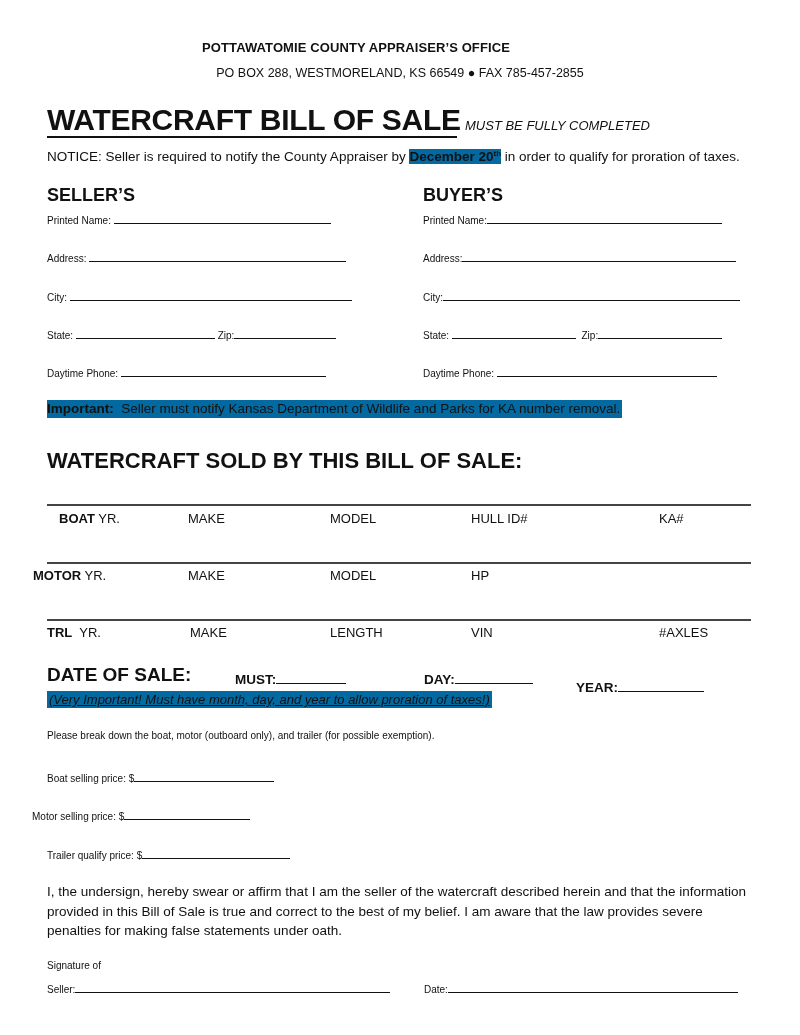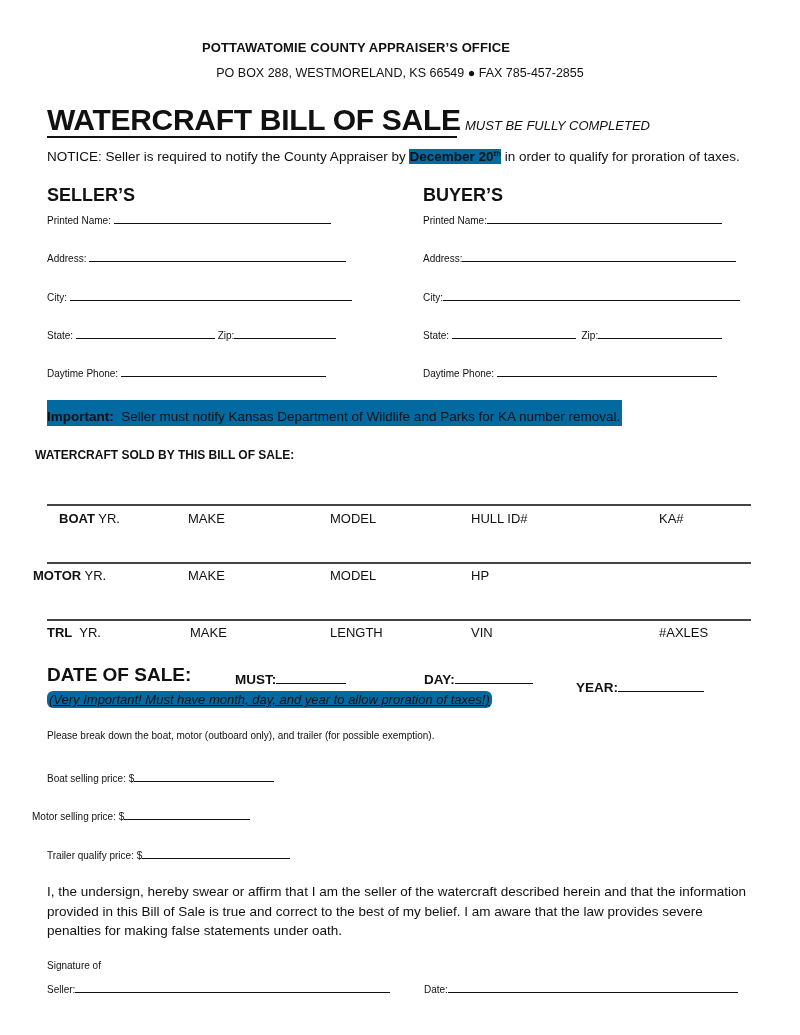--- a/index.html
+++ b/index.html
@@ -13,27 +13,27 @@
   .address { left: 0; width: 800px; text-align: center; top: 66px; font-size: 12.5px; }
   .title { left: 47px; top: 103px; font-size: 30px; font-weight: bold; letter-spacing: -0.3px; line-height: 34px; }
   .title-under { left: 47px; top: 136px; width: 410px; height: 2px; background: #111; }
   .subtitle { left: 465px; top: 118px; font-size: 13px; font-style: italic; }
   .notice { left: 47px; top: 143px; width: 710px; white-space: normal; line-height: 19px; font-size: 13.5px; }
   .hl { background: #0369a1; }
   .notice b sup { font-size: 8px; }
   .sec-head { font-size: 18px; font-weight: bold; top: 185px; }
   .field { font-size: 10px; }
   .line { display: inline-block; border-bottom: 1px solid #111; height: 13px; vertical-align: baseline; }
-  .important { left: 47px; top: 400px; font-size: 13.5px; padding: 9px 2px 2px 0; }
-  .wc-head { left: 35px; top: 448px; font-size: 12px; font-weight: bold; }
+  .important { left: 47px; top: 400px; font-size: 13.5px; padding: 1px 2px 2px 0; }
+  .wc-head { left: 47px; top: 448px; font-size: 22px; font-weight: bold; }
   .rule { left: 47px; width: 704px; height: 2px; background: #444; }
   .rowlbl { font-size: 13px; }
   .date-head { left: 47px; top: 664px; font-size: 19px; font-weight: bold; }
   .date-field { font-size: 13.5px; font-weight: bold; top: 670px; }
-  .very-imp { left: 47px; top: 691px; font-size: 13px; font-style: italic; text-decoration: underline; padding: 1px 2px; border-radius: 6px; }
+  .very-imp { left: 47px; top: 691px; font-size: 13px; font-style: italic; text-decoration: underline; padding: 1px 2px; }
   .para { left: 47px; width: 710px; white-space: normal; line-height: 19.5px; font-size: 13.5px; }
 </style>
 </head>
 <body>
 
 <div class="abs office">POTTAWATOMIE COUNTY APPRAISER’S OFFICE</div>
 <div class="abs address">PO BOX 288, WESTMORELAND, KS 66549 ● FAX 785-457-2855</div>
 
 <div class="abs title">WATERCRAFT BILL OF SALE</div>
 <div class="abs title-under"></div>

